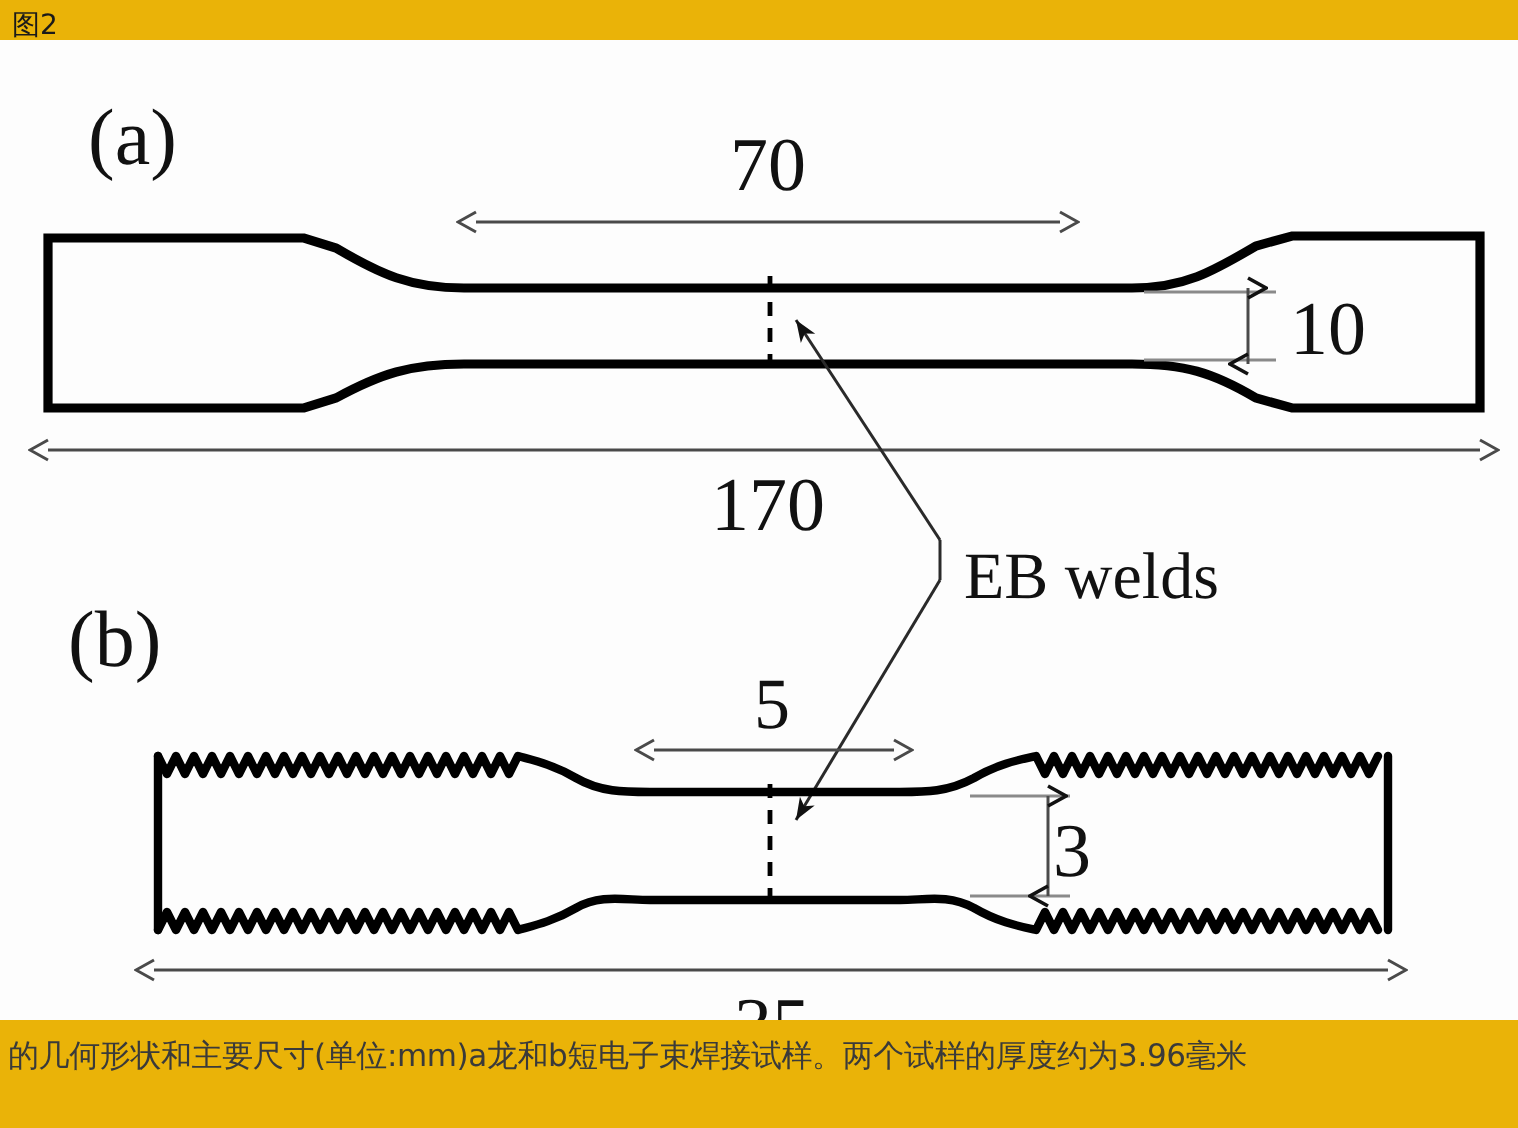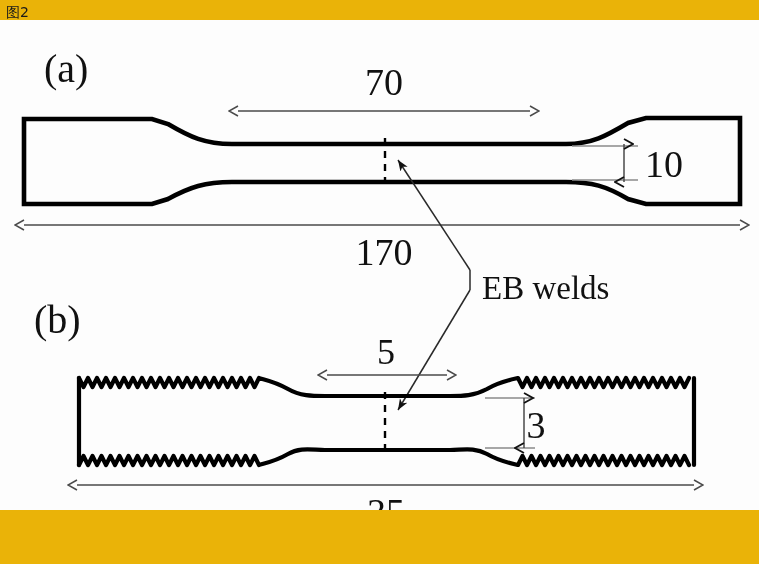--- a/index.html
+++ b/index.html
@@ -246,14 +246,15 @@
 
         <g>
           <line class="dimline" x1="77" y1="465" x2="694" y2="465" marker-start="url(#arrL)" marker-end="url(#arrR)"></line>
           <text class="dimtext" x="386" y="505" font-size="38">35</text>
         </g>
       </g>
 
     </svg>
   </div>
 
+  <div id="caption">的几何形状和主要尺寸(单位:mm)a龙和b短电子束焊接试样。两个试样的厚度约为3.96毫米</div>
 
 </div>
 
 </body></html>

